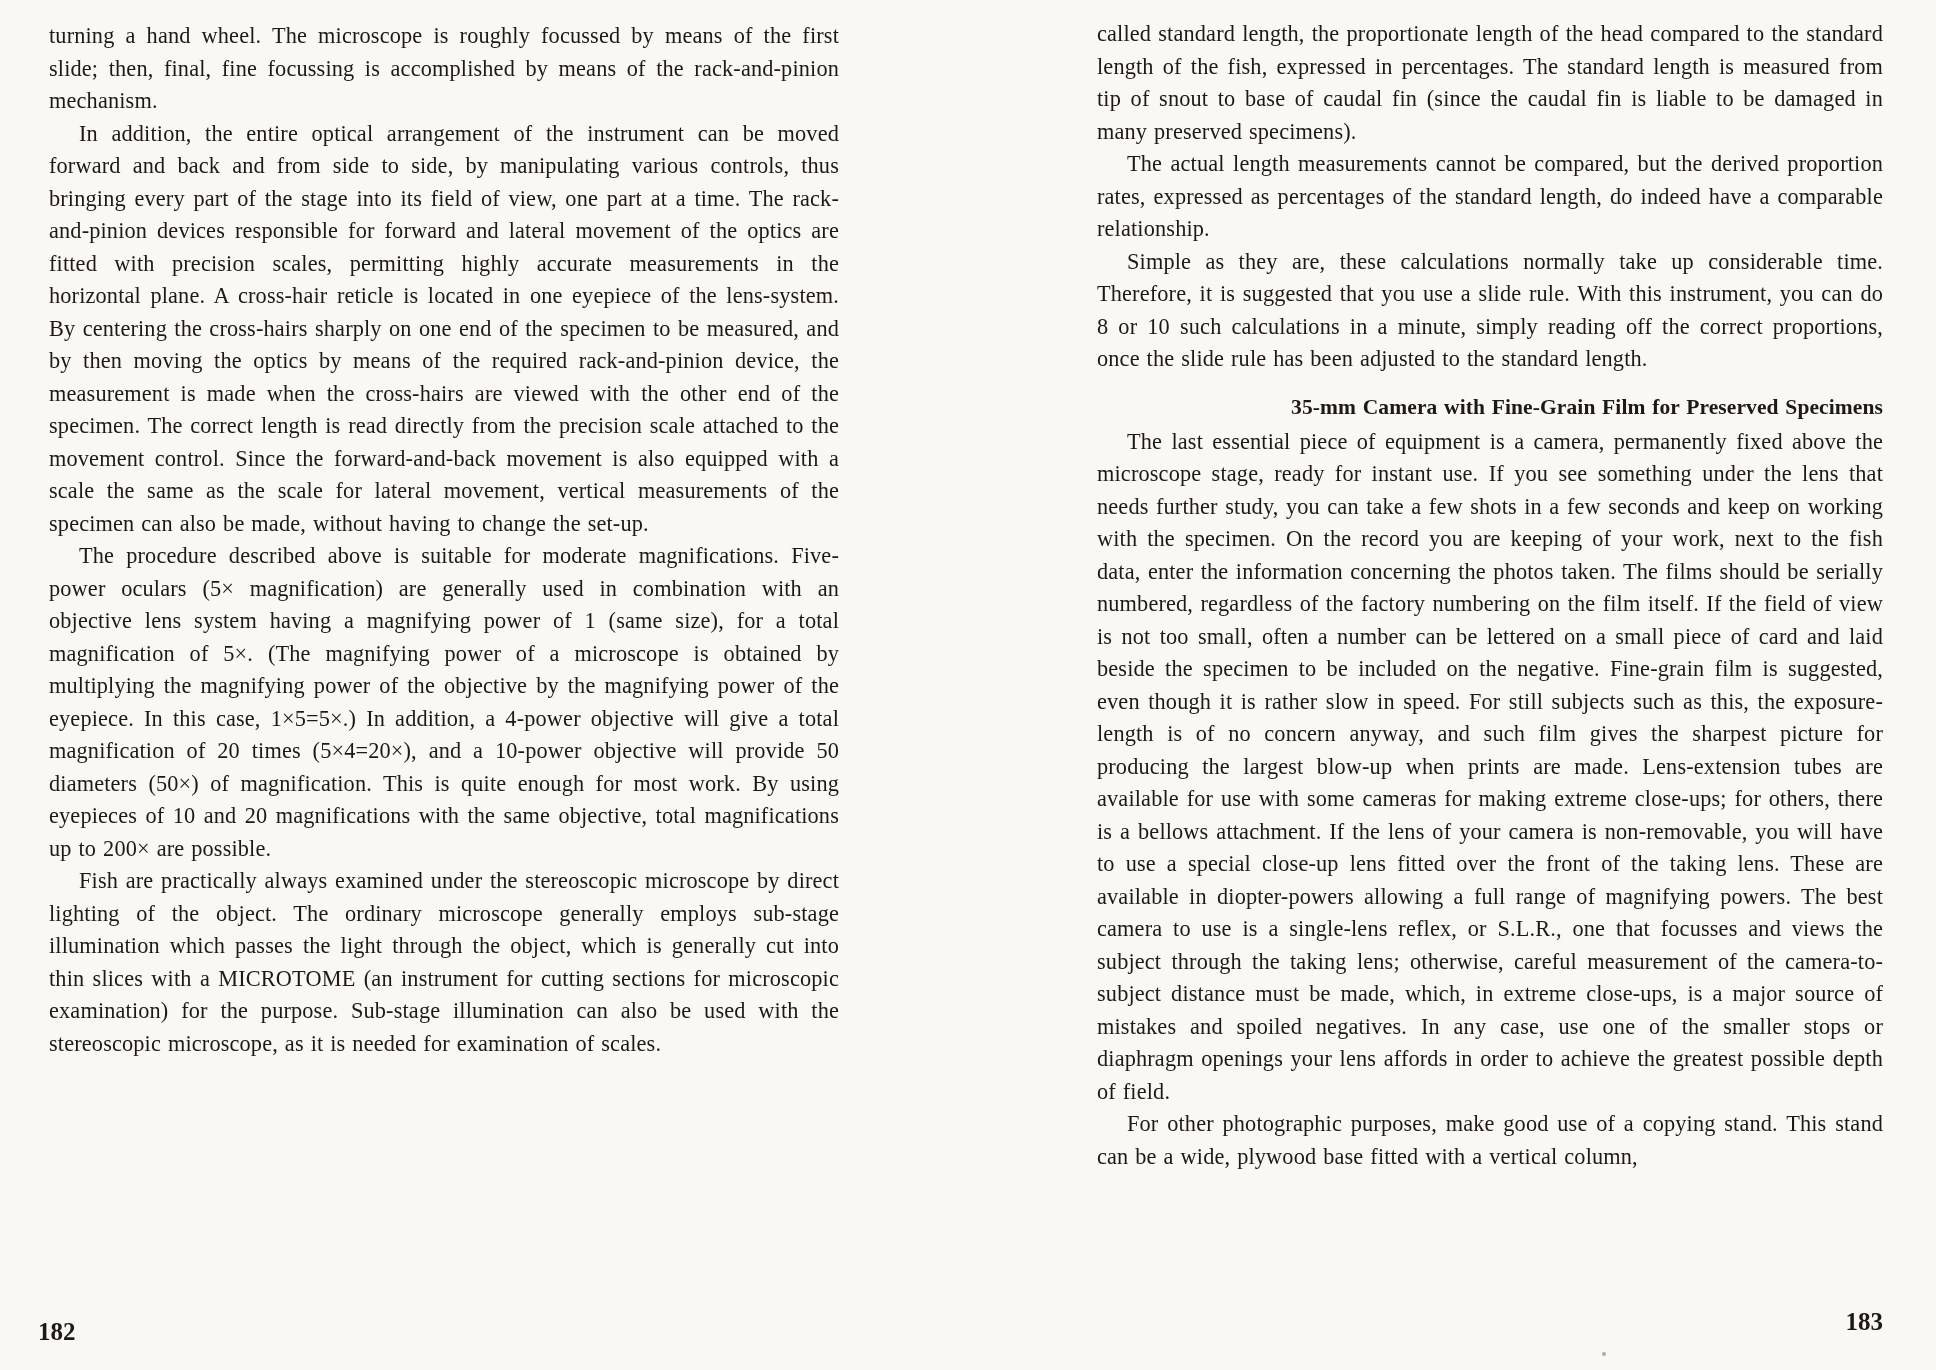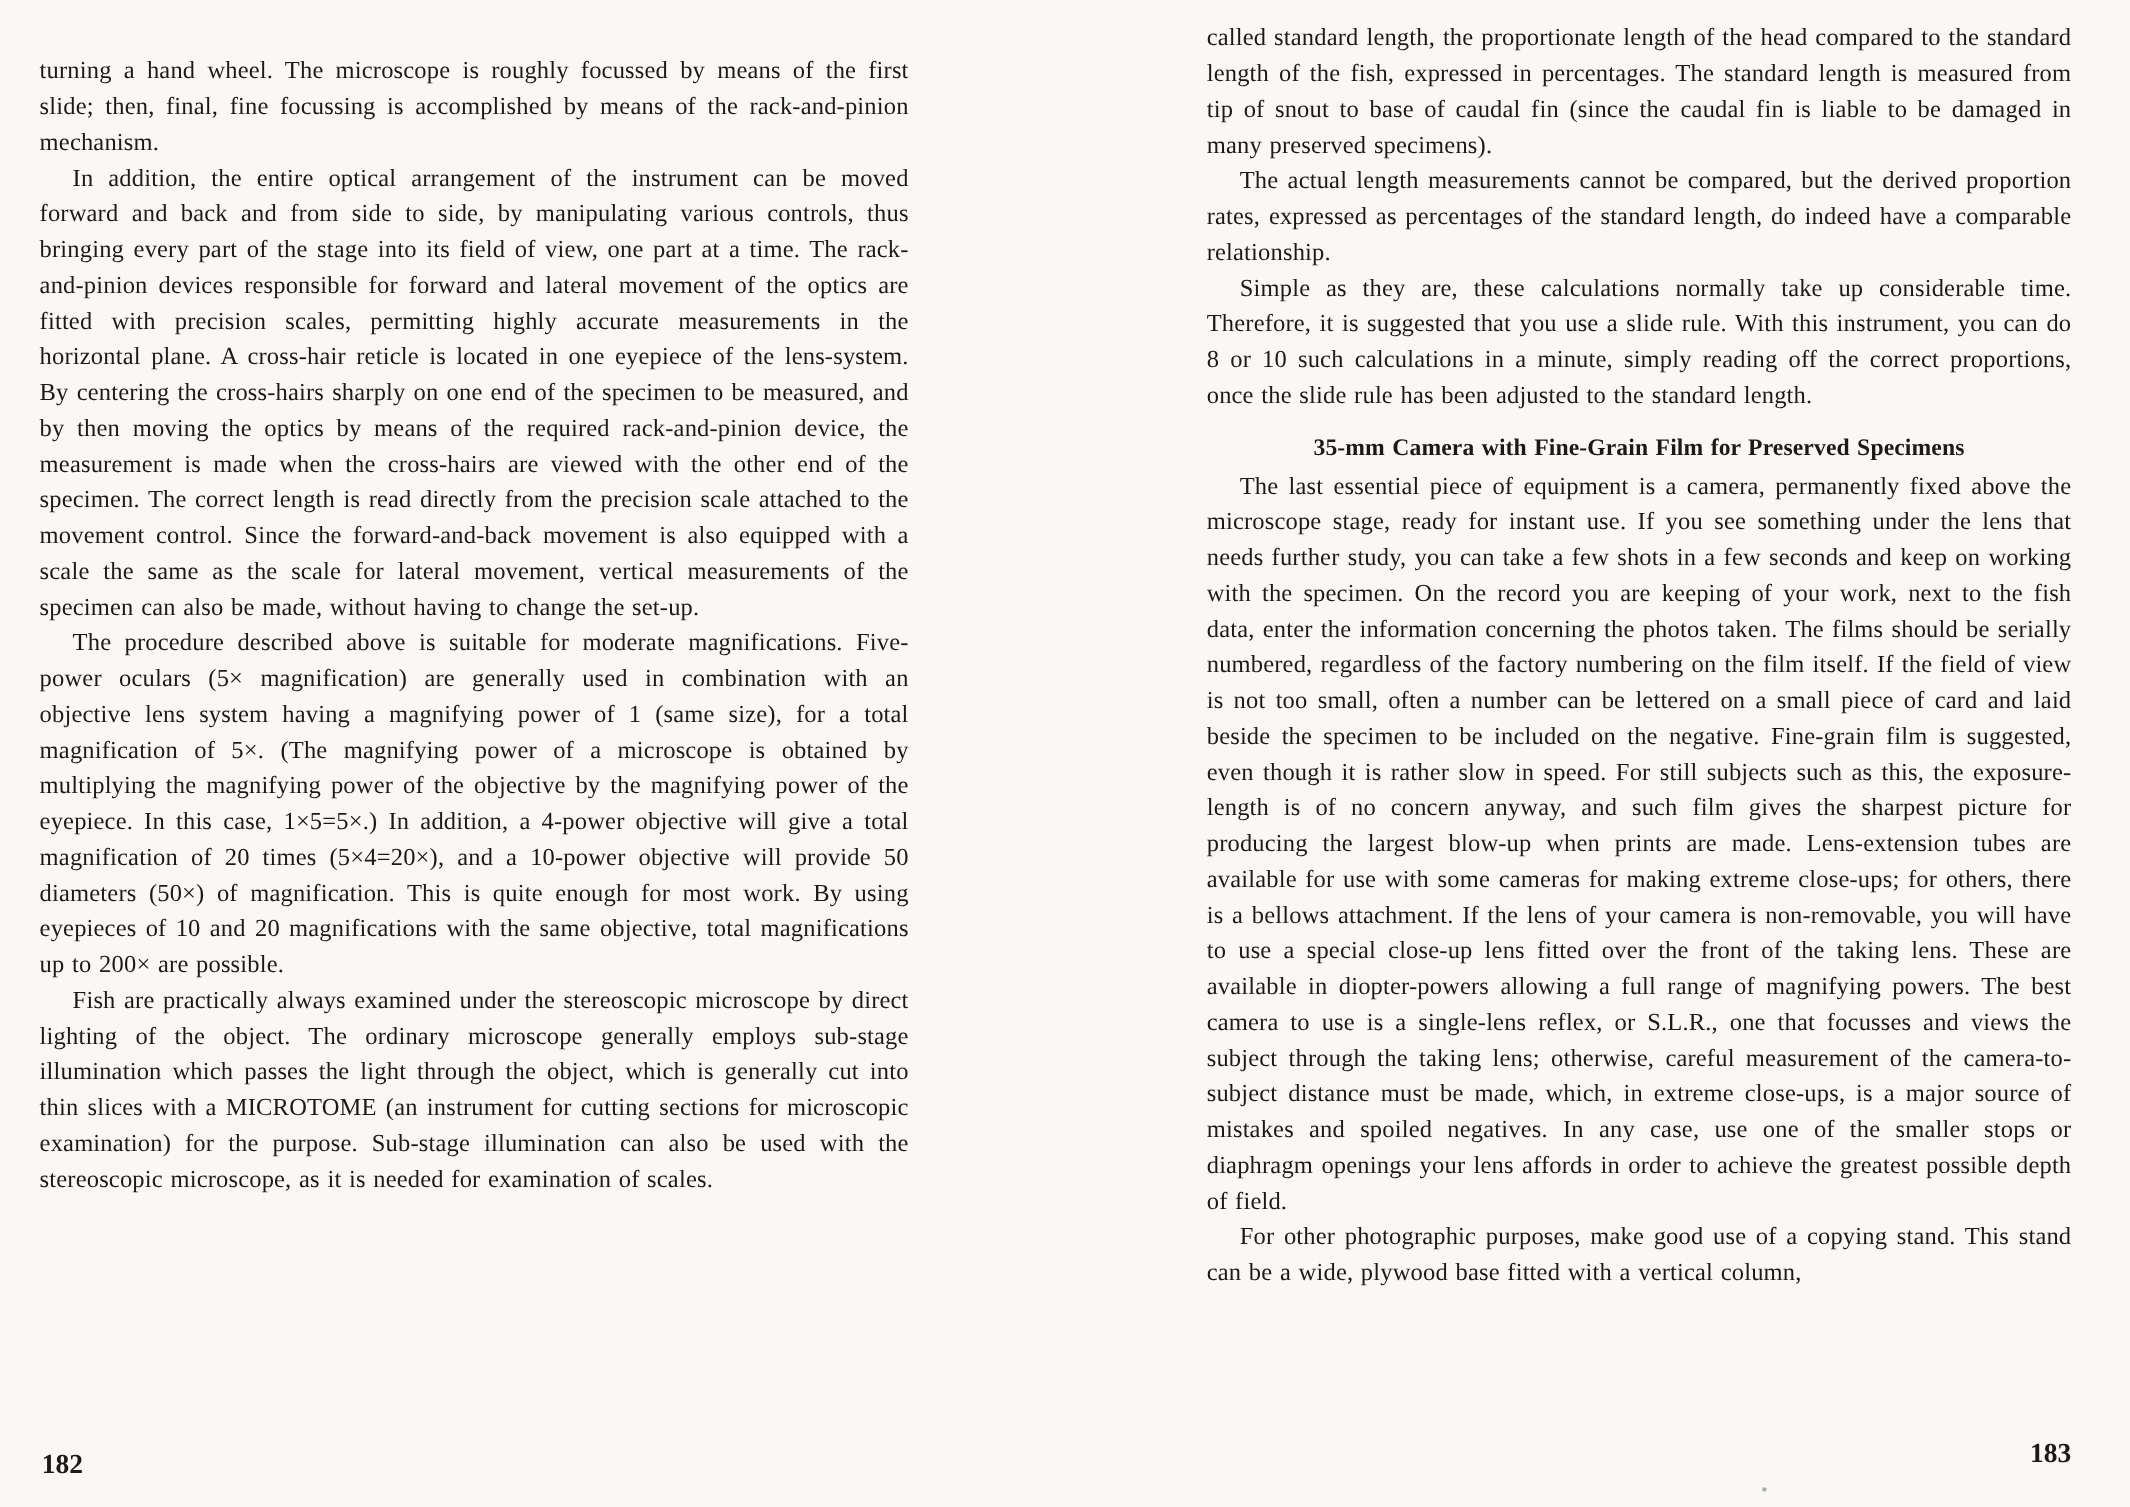--- a/index.html
+++ b/index.html
@@ -18,34 +18,34 @@
   .spread {
     position: absolute;
     inset: 0;
   }
   .page-col {
     position: absolute;
     text-align: justify;
     letter-spacing: 0.15px;
     word-spacing: 1.2px;
   }
-  .page-col.left  { left: 36px;  top: 20px; width: 790px; margin-top: 28px; }
+  .page-col.left  { left: 49px;  top: 20px; width: 790px; }
   .page-col.right { left: 1097px; top: 18px; width: 786px; }
   .page-col p {
     margin: 0;
     font-size: 22.3px;
     line-height: 32.5px;
   }
   .page-col p.indent { text-indent: 30px; }
   .page-col h3 {
     margin: 15px 0 3px 0;
     font-size: 21.5px;
     line-height: 32px;
     font-weight: bold;
-    text-align: center;
+    text-align: right;
     letter-spacing: 0.1px;
   }
   .pageno {
     position: absolute;
     font-weight: bold;
     font-size: 25px;
     line-height: 24px;
   }
   .pageno.left-no  { left: 38px;  top: 1320px; }
   .pageno.right-no { left: 1097px; top: 1310px; width: 786px; text-align: right; }

